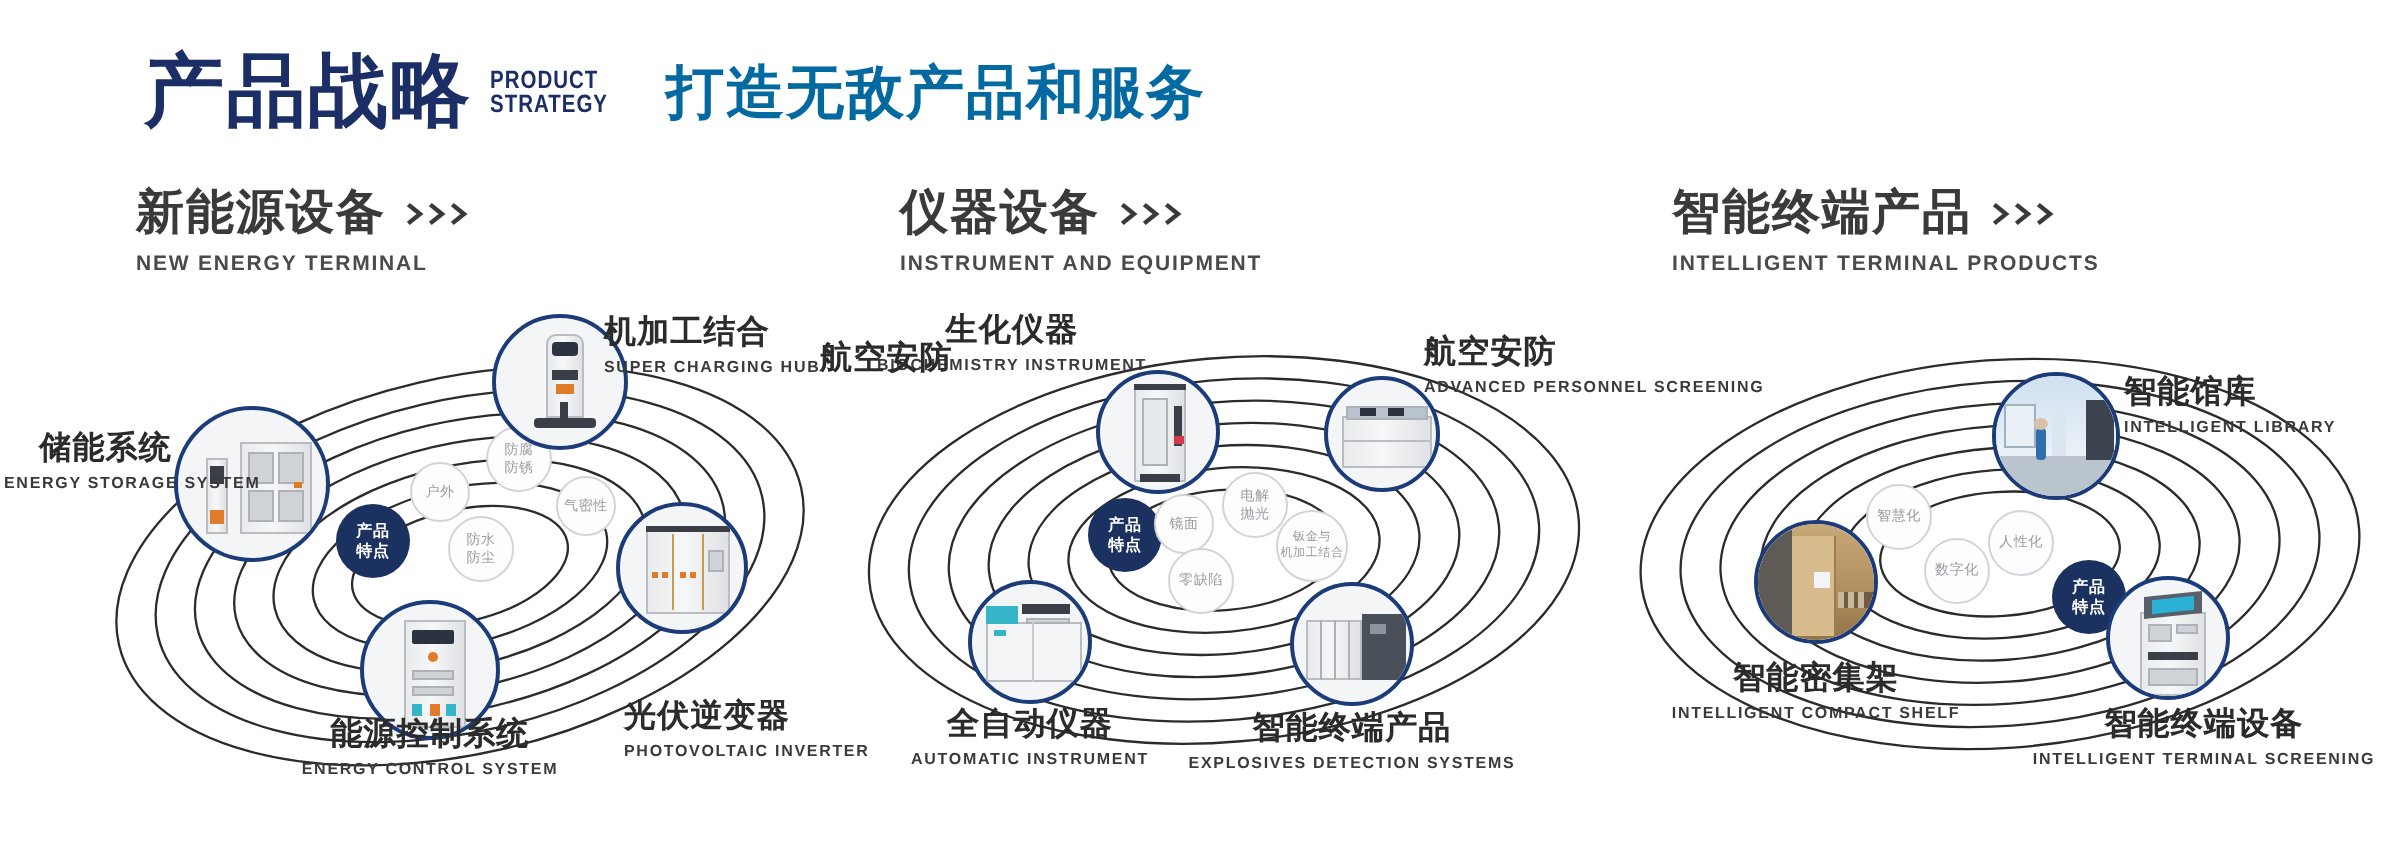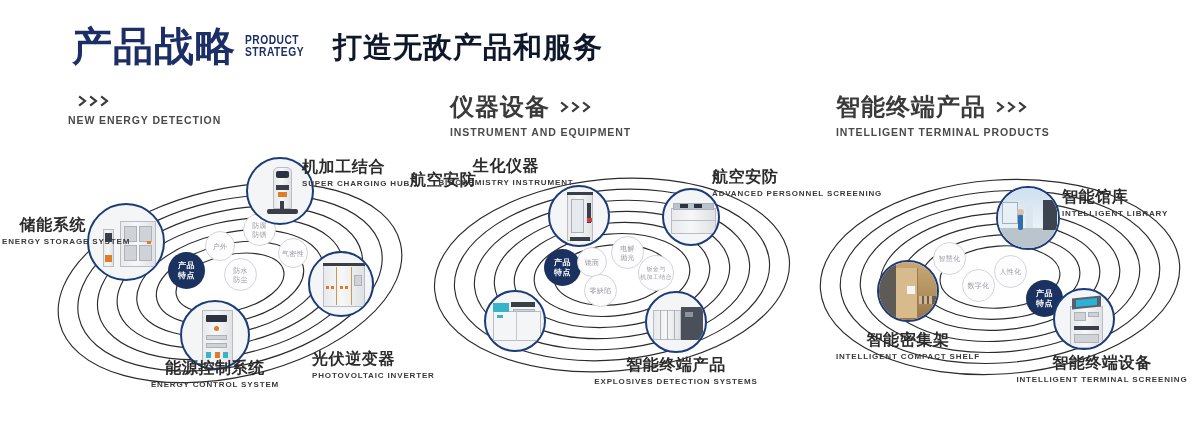--- a/index.html
+++ b/index.html
@@ -16,21 +16,21 @@
     font-size:40px;font-weight:bold;color:#1b2f66;letter-spacing:1px;
     line-height:1;white-space:nowrap;
   }
   .hdr-en{
     margin-left:9px;color:#1b2f66;font-weight:bold;
     font-size:12.5px;line-height:12.5px;letter-spacing:.6px;
     transform:scaleX(.82);transform-origin:left center;white-space:nowrap;
   }
   .hdr-sub{
     position:absolute;left:333px;top:32px;
-    font-size:29px;font-weight:bold;color:#0f172a;letter-spacing:1px;
+    font-size:29px;font-weight:bold;color:#0369a1;letter-spacing:1px;
     white-space:nowrap;line-height:1.1;
   }
 
   
   .sect{position:absolute;}
   .sect .cn{
     font-size:24px;font-weight:bold;color:#3a3a3a;letter-spacing:1px;
     white-space:nowrap;line-height:1;display:flex;align-items:center;
   }
   .chev{margin-left:10px;display:inline-flex;align-items:center;gap:1px;}
@@ -91,31 +91,32 @@
     <div class="hdr-cn">产品战略</div>
     <div class="hdr-en">
       <div>PRODUCT</div>
       <div>STRATEGY</div>
     </div>
   </div>
   <div class="hdr-sub">打造无敌产品和服务</div>
 
   <div class="sect" style="left:68px;top:95px;">
     <div class="cn">
+      <span>新能源设备</span>
       <span class="chev">
         <svg width="34" height="12" viewBox="0 0 34 12">
             <g fill="none" stroke="#3a3a3a" stroke-width="2.2" stroke-linecap="square">
               <polyline points="2,2 7,6 2,10"></polyline>
               <polyline points="13,2 18,6 13,10"></polyline>
               <polyline points="24,2 29,6 24,10"></polyline>
             </g>
           </svg>
       </span>
     </div>
-    <div class="en">NEW ENERGY DETECTION</div>
+    <div class="en">NEW ENERGY TERMINAL</div>
   </div>
 
   <div class="sect" style="left:450px;top:95px;">
     <div class="cn">
       <span>仪器设备</span>
       <span class="chev">
         <svg width="34" height="12" viewBox="0 0 34 12">
             <g fill="none" stroke="#3a3a3a" stroke-width="2.2" stroke-linecap="square">
               <polyline points="2,2 7,6 2,10"></polyline>
               <polyline points="13,2 18,6 13,10"></polyline>
@@ -337,20 +338,24 @@
     <div class="node" style="left:72px;top:135px;width:62px;height:62px;">
       <div class="art">
         <div class="cab" style="left:7px;top:19px;width:48px;height:30px;background:#f3f5f7;"></div>
         <div class="tl" style="left:7px;top:11px;width:16px;height:9px;"></div>
         <div class="dk" style="left:25px;top:10px;width:24px;height:5px;"></div>
         <div class="pnl" style="left:27px;top:17px;width:22px;height:3px;"></div>
         <div style="position:absolute;left:30px;top:19px;width:1px;height:30px;background:#c5c9ce;"></div>
         <div class="tl" style="left:11px;top:23px;width:6px;height:3px;"></div>
       </div>
     </div>
+    <div class="lbl c" style="left:13px;top:198px;width:180px;">
+      <div class="cn">全自动仪器</div>
+      <div class="en">AUTOMATIC INSTRUMENT</div>
+    </div>
 
     <div class="node" style="left:233px;top:136px;width:62px;height:62px;">
       <div class="art">
         <div class="cab" style="left:6px;top:17px;width:28px;height:30px;"></div>
         <div class="dk" style="left:34px;top:14px;width:22px;height:33px;background:#4a5059;"></div>
         <div style="position:absolute;left:13px;top:17px;width:1px;height:30px;background:#aeb2b8;"></div>
         <div style="position:absolute;left:20px;top:17px;width:1px;height:30px;background:#aeb2b8;"></div>
         <div style="position:absolute;left:27px;top:17px;width:1px;height:30px;background:#aeb2b8;"></div>
         <div class="scr" style="left:38px;top:19px;width:8px;height:5px;background:#8e949d;"></div>
       </div>

